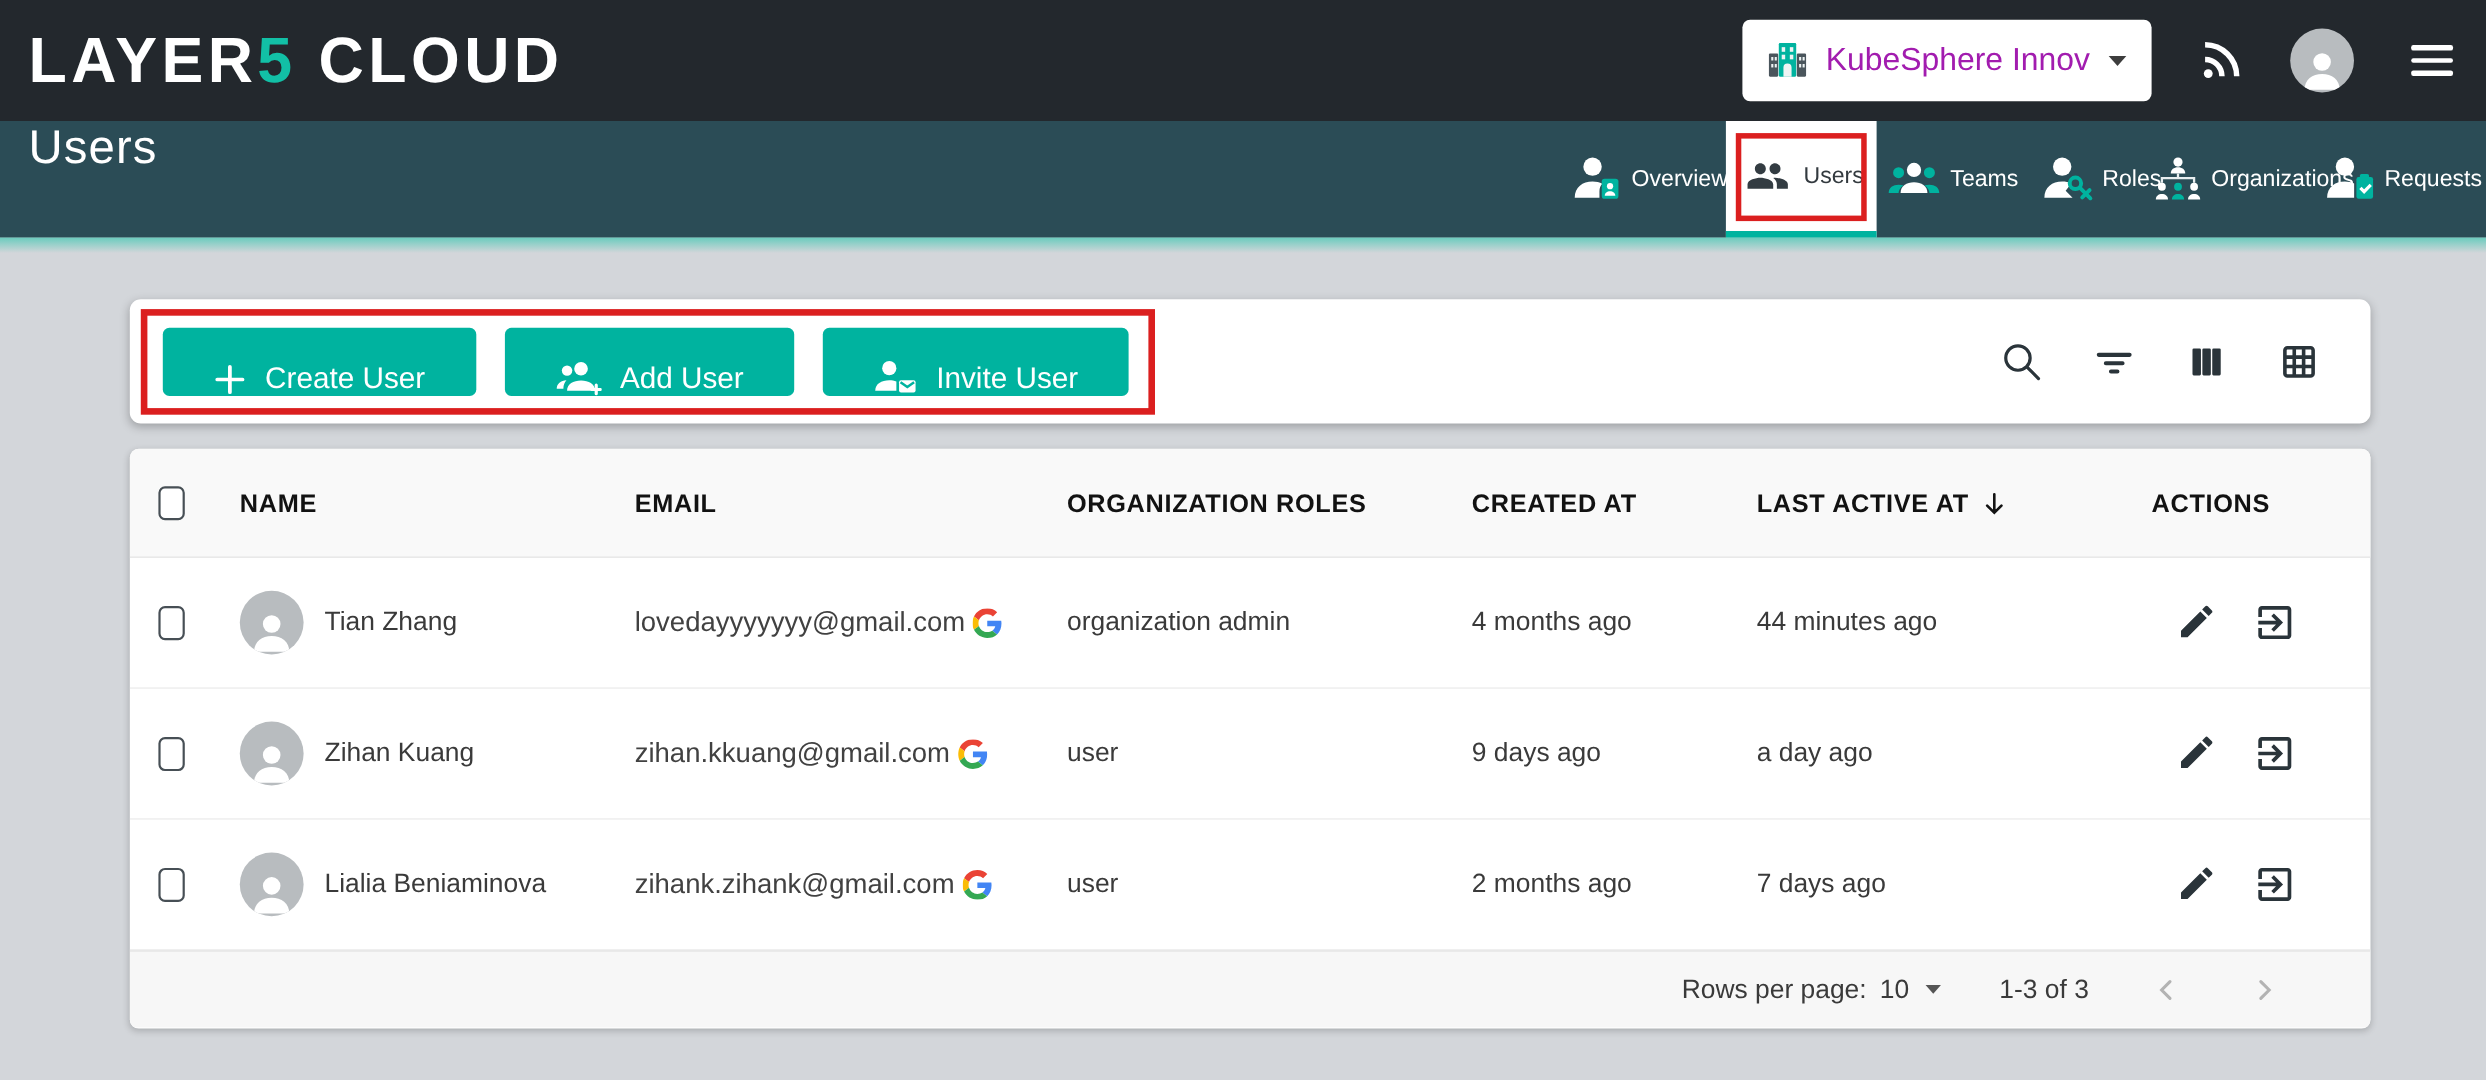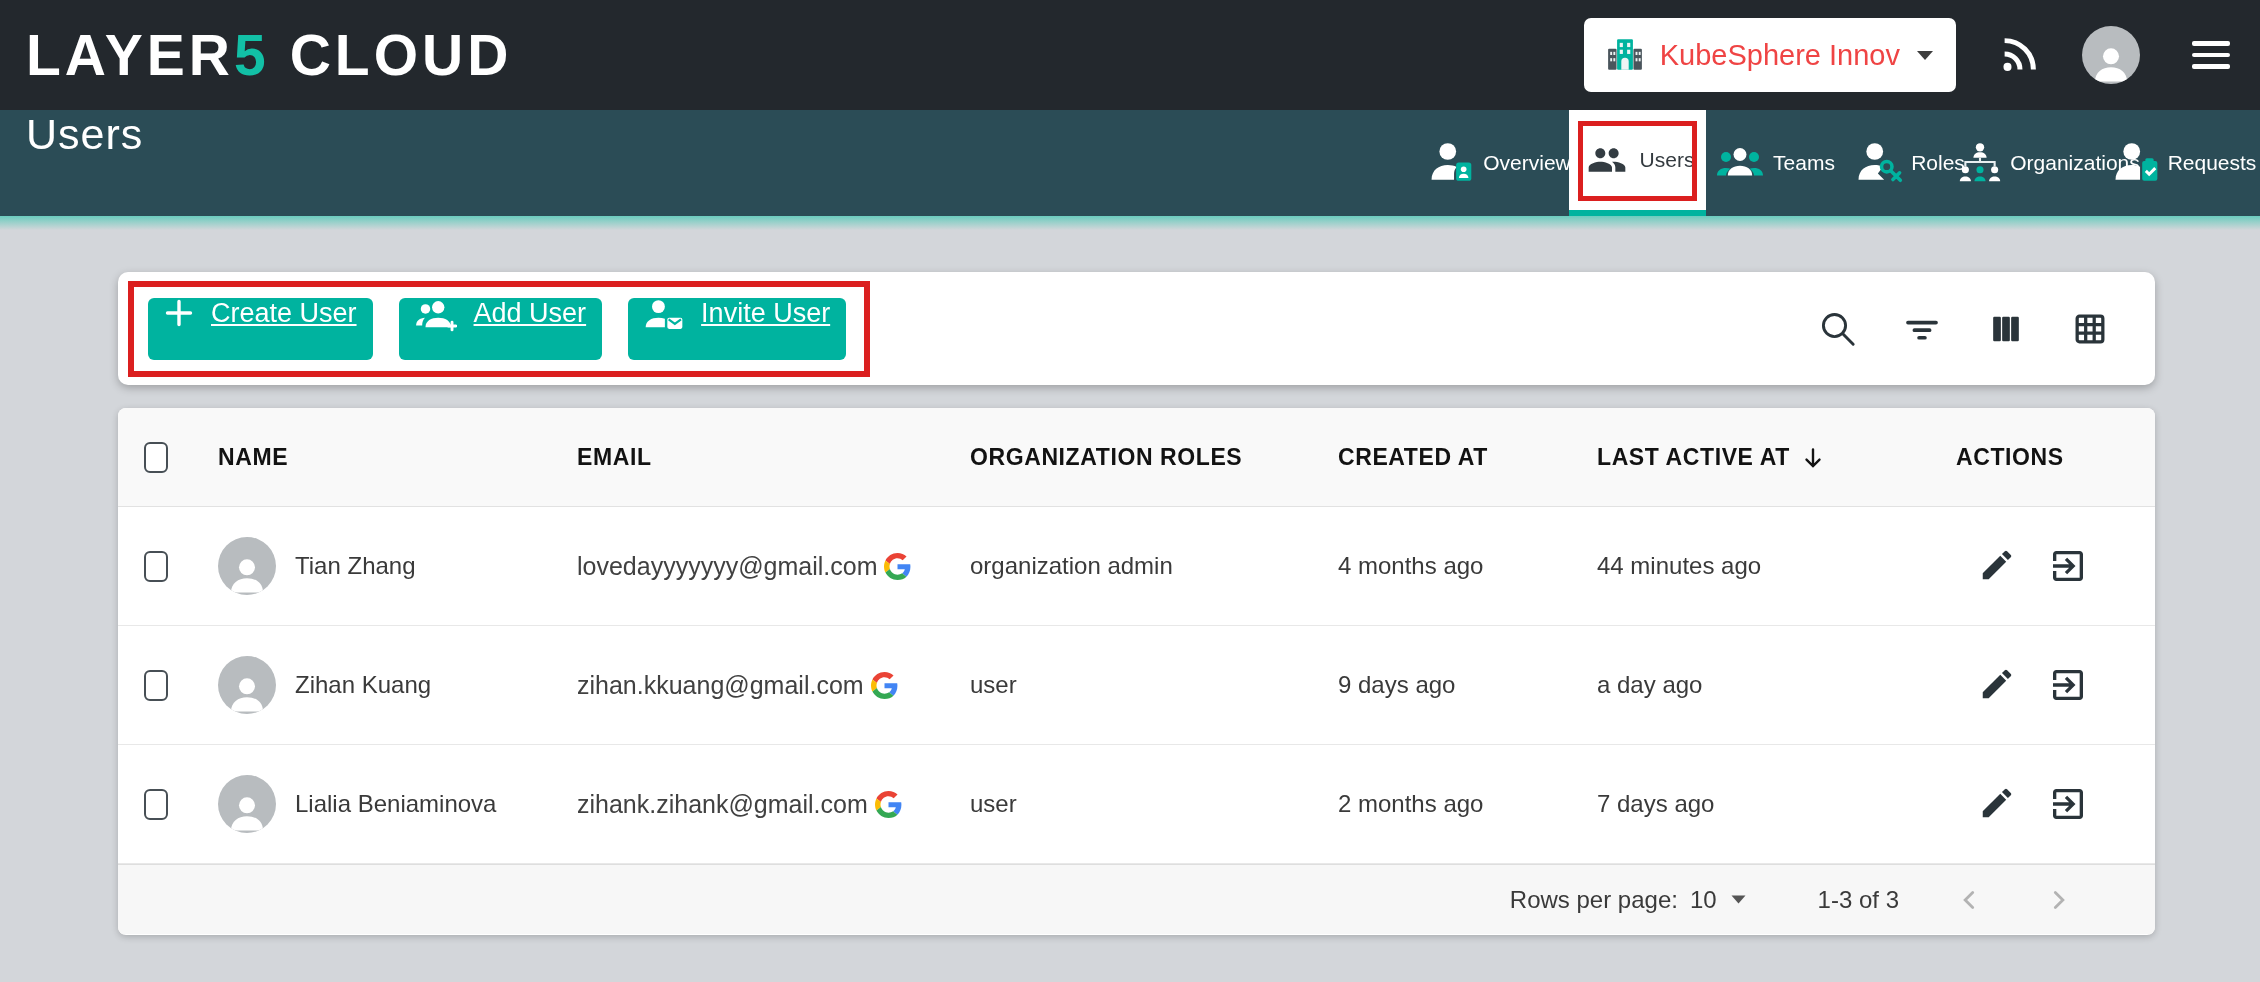--- a/index.html
+++ b/index.html
@@ -20,21 +20,21 @@
   }
   .logo { display:flex; align-items:baseline; font-weight:800; font-size:57px;
           letter-spacing:4px; color:#ffffff; transform:scaleY(1.02); }
   .logo .five { color:#12c0a6; }
   .logo .gap { width:20px; }
   .topbar-spacer { flex:1; }
   .org-switcher {
     background:#fff; border-radius:7px; height:74px; display:flex;
     align-items:center; gap:16px; padding:0 22px; cursor:pointer;
   }
-  .org-switcher .org-label { font-size:29px; color:#ef4444; white-space:nowrap; }
+  .org-switcher .org-label { font-size:29px; color:#a21caf; white-space:nowrap; }
   .icon-btn { display:flex; align-items:center; justify-content:center; cursor:pointer; }
   .rss-wrap { margin-left:40px; }
   .avatar-top {
     width:58px; height:58px; border-radius:50%; background:#b8bcbf;
     margin-left:40px; display:flex; align-items:flex-end; justify-content:center; overflow:hidden;
   }
   .menu-wrap { margin-left:52px; margin-right:6px; display:flex; flex-direction:column; gap:7px; }
   .menu-wrap .bar { width:38px; height:4.5px; background:#fff; border-radius:2px; }
 
   
@@ -70,21 +70,21 @@
     box-shadow:0 3px 9px rgba(0,0,0,0.25);
     display:flex; align-items:center;
   }
   .buttons-annotation {
     margin-left:10px; border:6px solid #db1f1f;
     display:flex; align-items:center; gap:26px; padding:11px 18px 11px 14px;
   }
   .teal-btn {
     background:#00B39F; border:none; color:#fff; font-family:inherit;
     font-size:27px; height:62px; border-radius:6px; display:flex;
-    align-items:flex-start; gap:17px; padding:0 16px; cursor:pointer; white-space:nowrap;text-decoration:underline;
+    align-items:flex-end; gap:17px; padding:0 46px; cursor:pointer; white-space:nowrap;
   }
   .toolbar-icons { margin-left:auto; display:flex; gap:42px; margin-right:44px; }
 
   
   .table-card {
     position:absolute; left:118px; top:408px; width:2037px; height:527px;
     background:#fff; border-radius:8px;
     box-shadow:0 2px 7px rgba(0,0,0,0.20);
     overflow:hidden;
   }
@@ -110,21 +110,21 @@
   .actions-cell { display:flex; gap:32px; padding-left:22px; }
   .action-icon { cursor:pointer; }
 
   .tfoot {
     height:70px; background:#f7f7f7; border-top:1px solid #dedede;
     display:flex; align-items:center; justify-content:flex-end;
     font-size:24px; color:#3a3a3a; padding-right:84px;
   }
   .rpp-group { display:flex; align-items:center; gap:14px; cursor:pointer; }
   .rpp-label { margin-right:12px; }
-  .range-label { margin-left:72px; }
+  .range-label { margin-left:53px; }
   .pager { display:flex; gap:62px; margin-left:58px; }
 </style>
 </head>
 <body>
 
 <svg width="0" height="0" style="position:absolute">
   <defs>
     <symbol id="i-person" viewBox="0 0 24 24">
       <circle cx="12" cy="7.4" r="4.8"></circle>
       <path d="M2.4 22.5c0-5.6 4.3-8.6 9.6-8.6s9.6 3 9.6 8.6z"></path>

